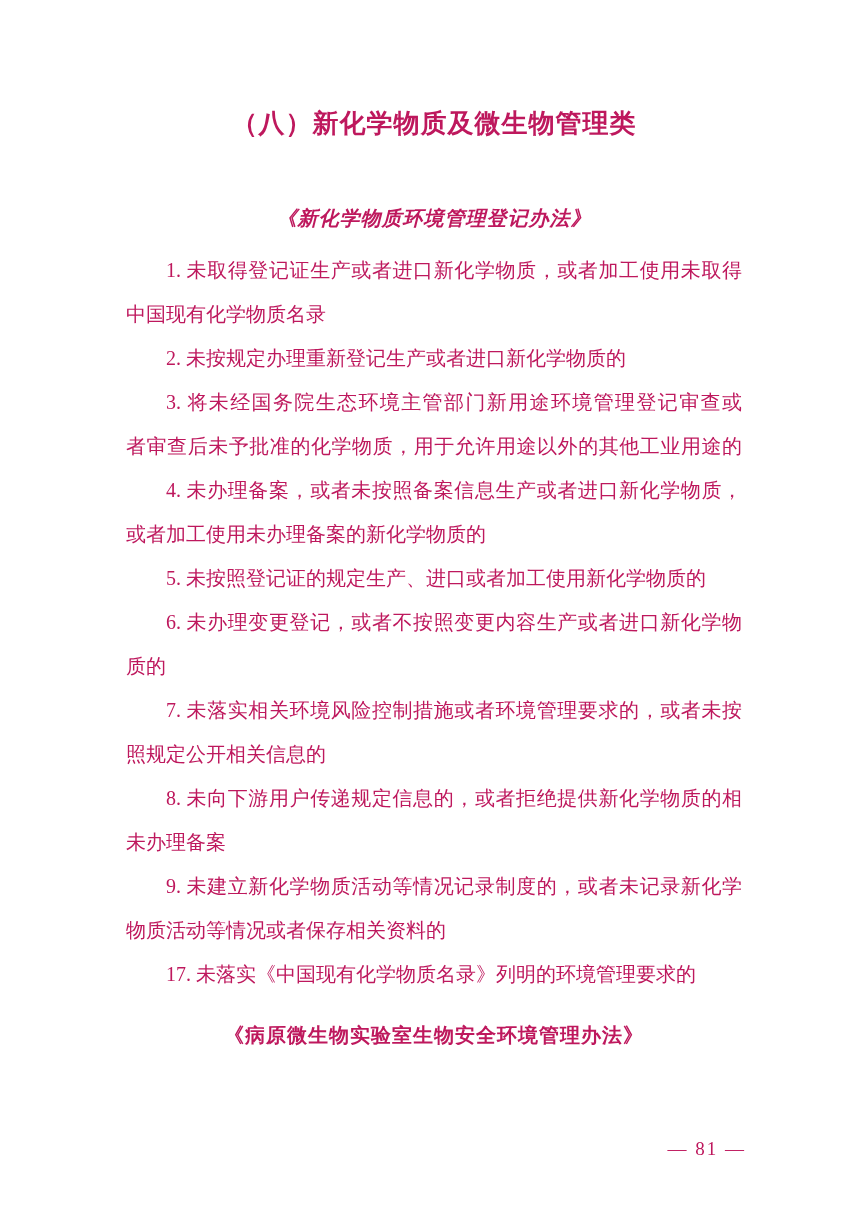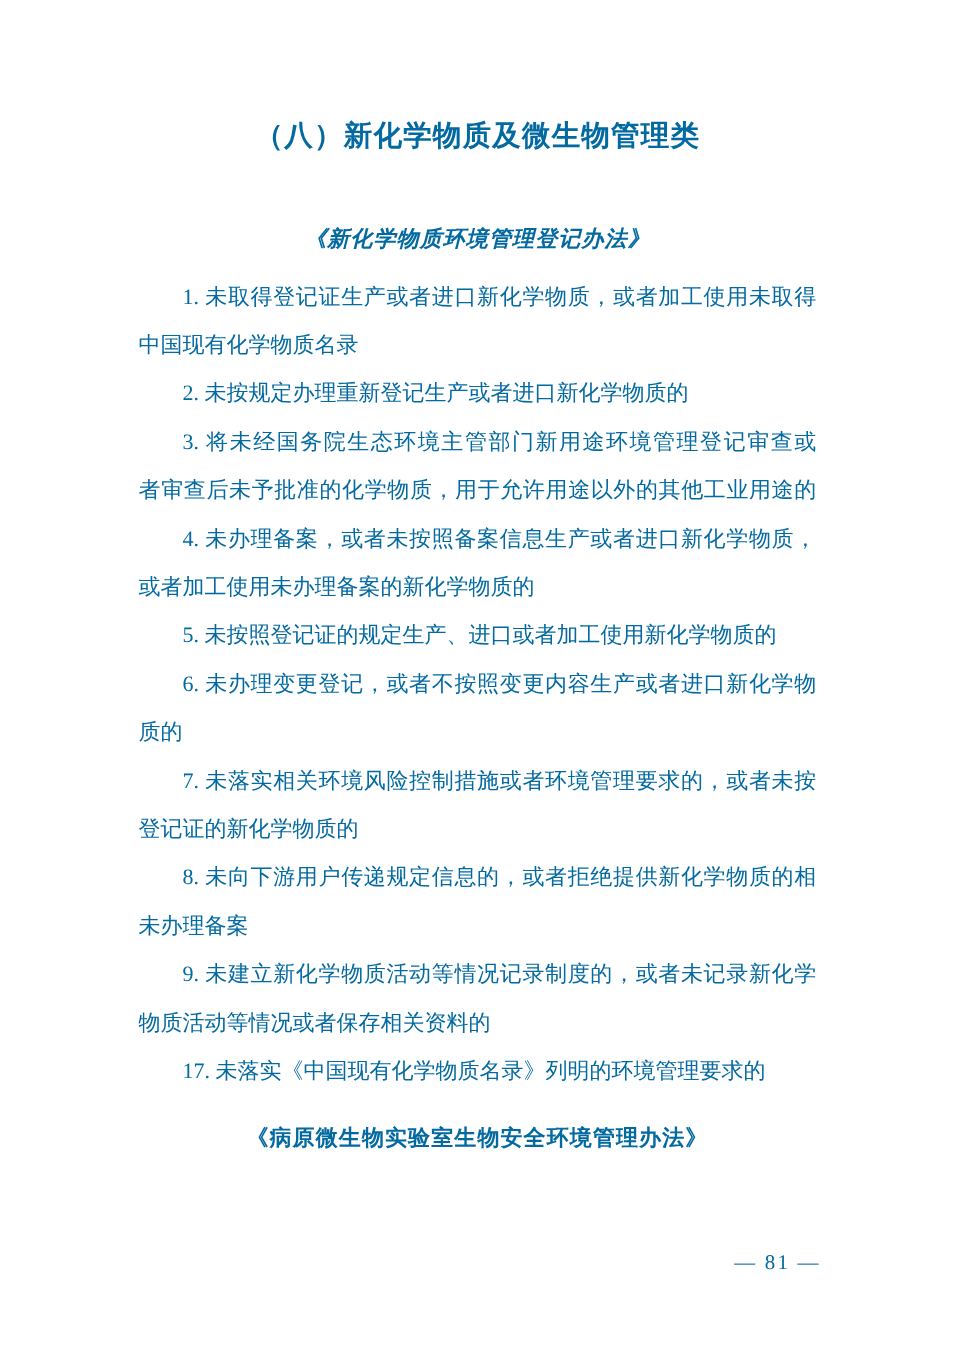--- a/index.html
+++ b/index.html
@@ -5,21 +5,21 @@
   html, body {
     margin: 0;
     padding: 0;
     background: #ffffff;
   }
   .page {
     position: relative;
     width: 868px;
     height: 1227px;
     background: #ffffff;
-    color: #0369a1;
+    color: #be185d;
     font-family: "Liberation Serif", "DejaVu Serif", serif;
     overflow: hidden;
   }
   .doc-title {
     margin: 0;
     padding-top: 108px;
     text-align: center;
     font-family: "Liberation Sans", "DejaVu Sans", sans-serif;
     font-weight: bold;
     font-size: 26px;
@@ -83,21 +83,21 @@
     <div class="line">中国现有化学物质名录</div>
     <div class="line indent">2. 未按规定办理重新登记生产或者进口新化学物质的</div>
     <div class="line indent full">3. 将未经国务院生态环境主管部门新用途环境管理登记审查或</div>
     <div class="line full">者审查后未予批准的化学物质，用于允许用途以外的其他工业用途的</div>
     <div class="line indent full">4. 未办理备案，或者未按照备案信息生产或者进口新化学物质，</div>
     <div class="line">或者加工使用未办理备案的新化学物质的</div>
     <div class="line indent">5. 未按照登记证的规定生产、进口或者加工使用新化学物质的</div>
     <div class="line indent full">6. 未办理变更登记，或者不按照变更内容生产或者进口新化学物</div>
     <div class="line">质的</div>
     <div class="line indent full">7. 未落实相关环境风险控制措施或者环境管理要求的，或者未按</div>
-    <div class="line">登记证的新化学物质的</div>
+    <div class="line">照规定公开相关信息的</div>
     <div class="line indent full">8. 未向下游用户传递规定信息的，或者拒绝提供新化学物质的相</div>
     <div class="line">未办理备案</div>
     <div class="line indent full">9. 未建立新化学物质活动等情况记录制度的，或者未记录新化学</div>
     <div class="line">物质活动等情况或者保存相关资料的</div>
     <div class="line indent">17. 未落实《中国现有化学物质名录》列明的环境管理要求的</div>
 
     <div class="footer-law-title">《病原微生物实验室生物安全环境管理办法》</div>
   </div>
 
   <div class="page-number">— 81 —</div>

